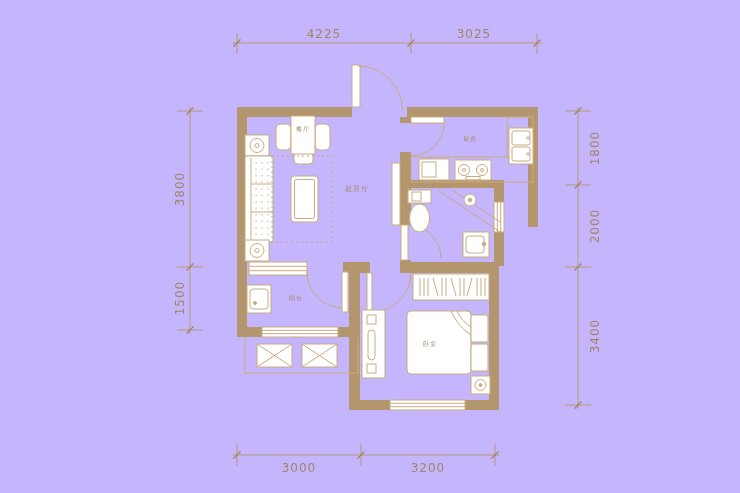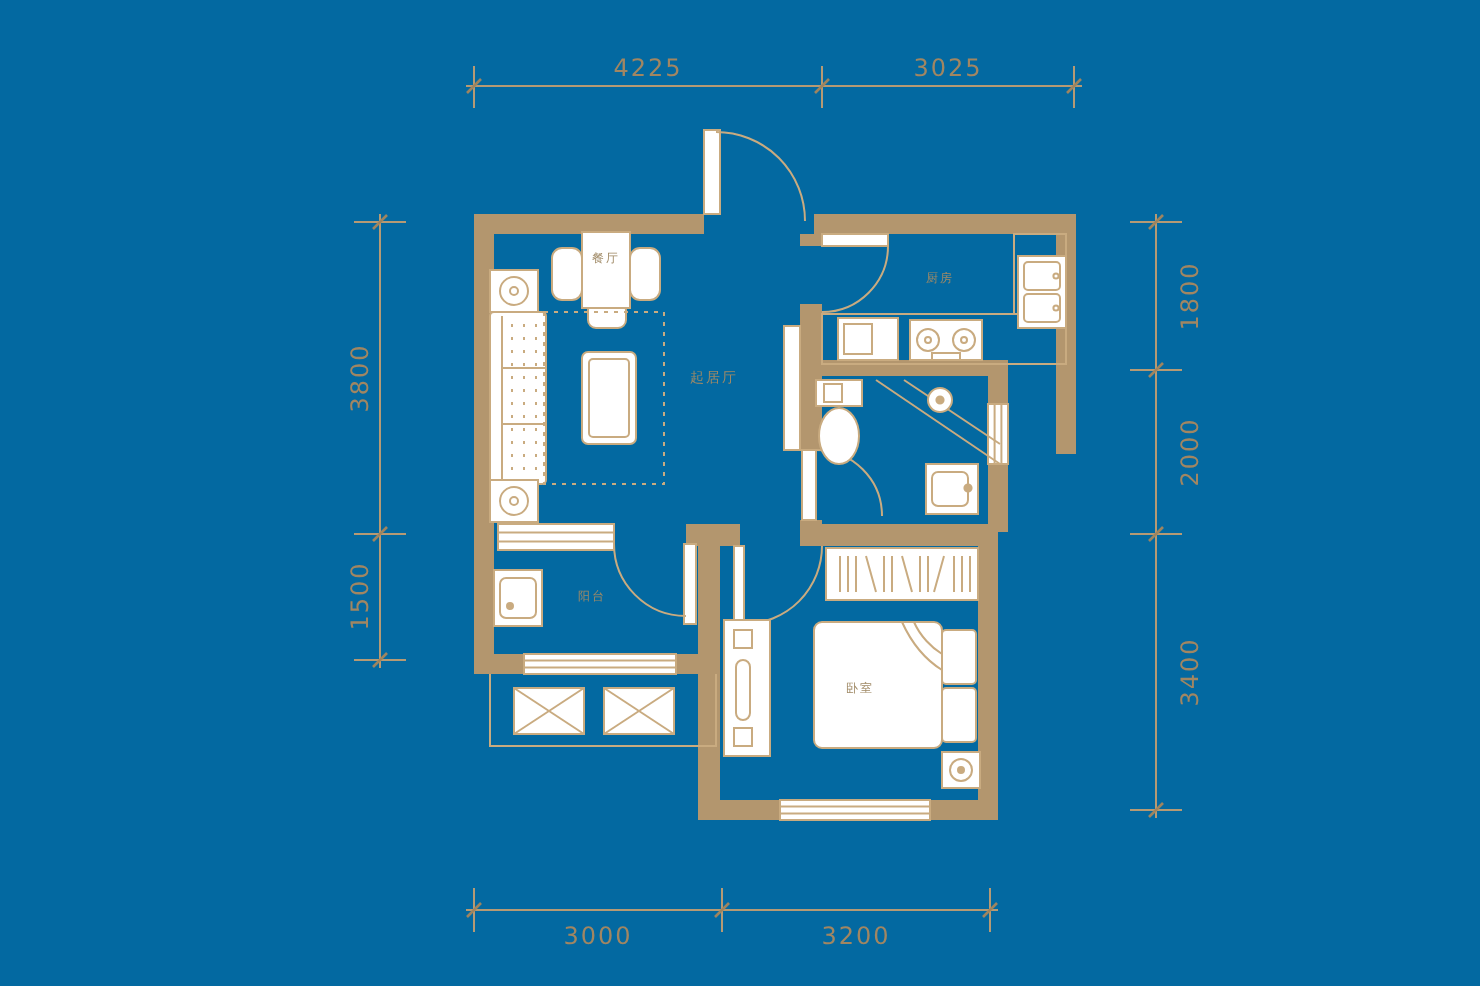--- a/index.html
+++ b/index.html
@@ -1,16 +1,16 @@
 <!DOCTYPE html>
 <html><head>
 <meta charset="utf-8">
 <style>
   html,body{margin:0;padding:0;background:#ffffff;}
-  .stage{position:relative;width:740px;height:493px;background:#0369a1;overflow:hidden;
+  .stage{position:relative;width:740px;height:493px;background:#c4b5fd;overflow:hidden;
          font-family:"DejaVu Sans","Liberation Sans",sans-serif;text-align:right;}
   svg{position:absolute;left:0;top:0;}
   .dim-text{font-size:12px;letter-spacing:1px;fill:#a18662;}
   .room-text{font-size:7px;letter-spacing:1px;fill:#a08a66;font-family:sans-serif;}
 </style>
 </head>
 <body>
 
 <div class="stage">
 <svg width="740" height="493" viewBox="0 0 740 493">

